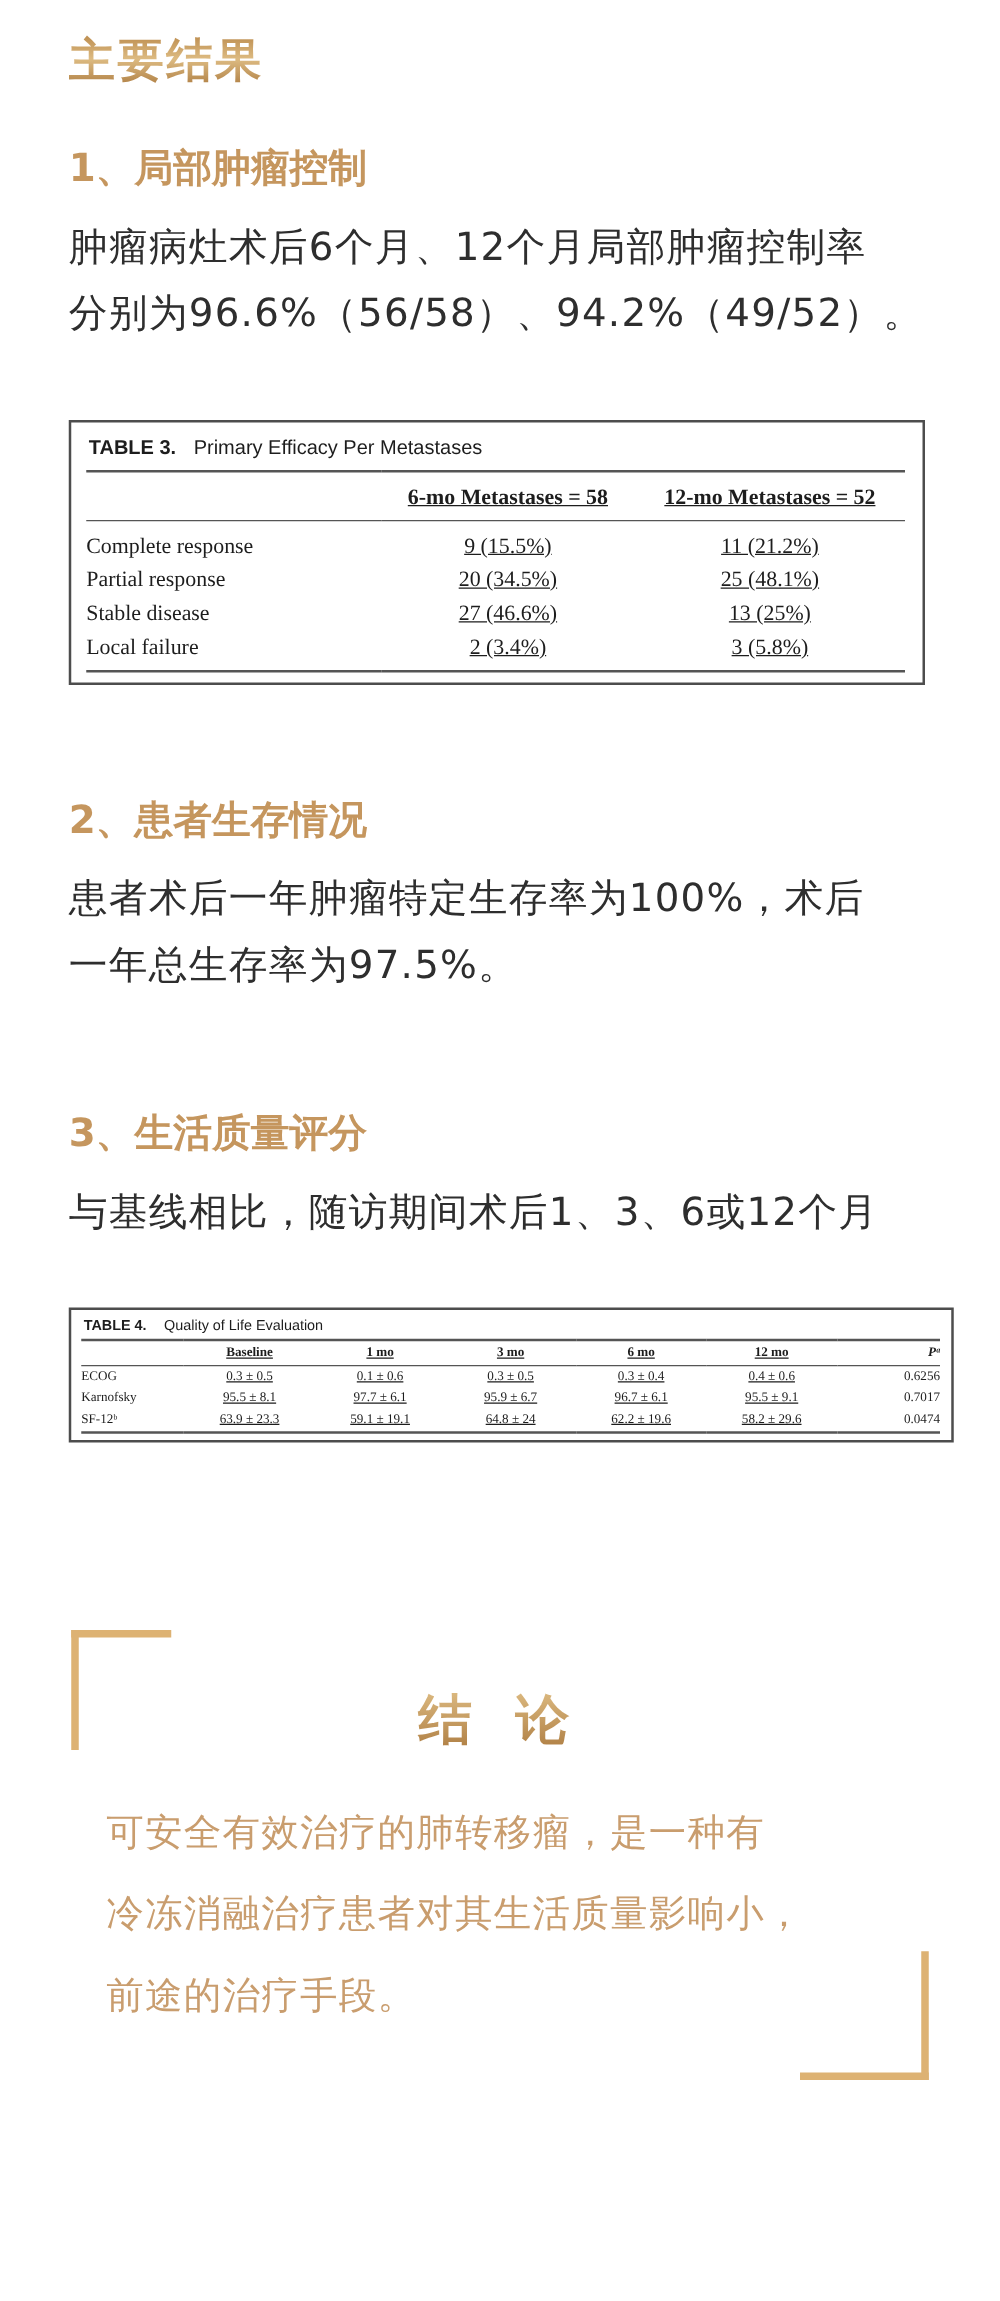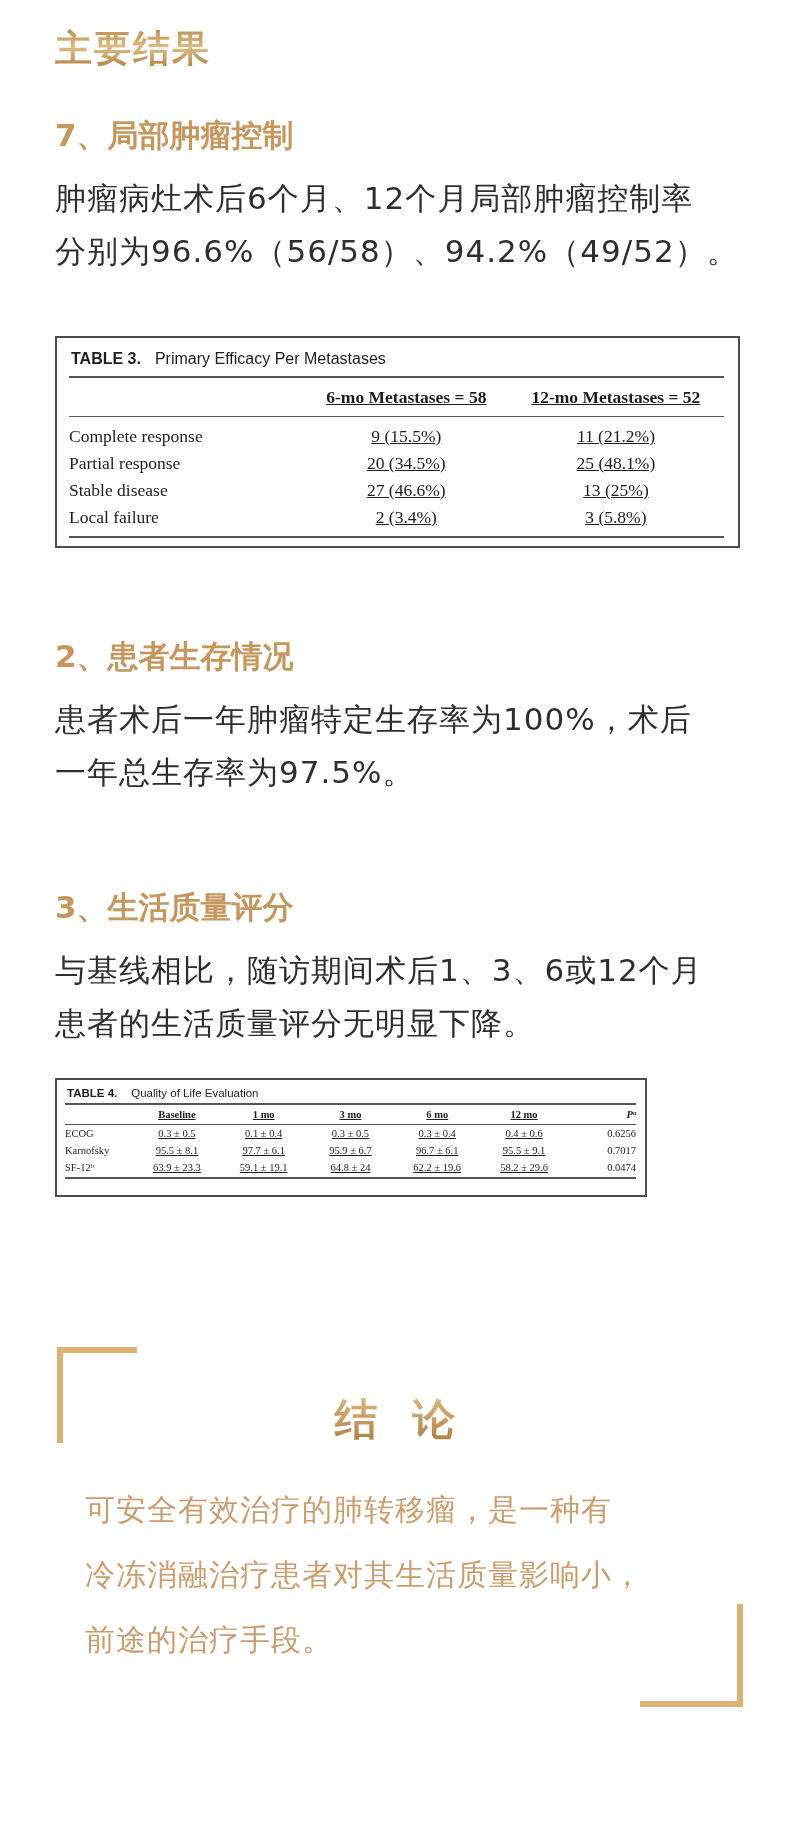--- a/index.html
+++ b/index.html
@@ -53,21 +53,21 @@
     letter-spacing: 1px;
   }
 
   
   .jtable-box {
     background: #fff;
     border: 2px solid #4d4d4d;
     color: #1d1d1d;
   }
   .t3-box { width: 685px; margin-top: 58px; padding: 10px 14px 8px 12px; }
-  .t4-box { width: 592px; margin-top: 28px; padding: 6px 9px 16px 8px; }
+  .t4-box { width: 708px; margin-top: 49px; padding: 6px 9px 5px 8px; }
 
   .jtable-titlebar { font-family: "Liberation Sans", sans-serif; white-space: nowrap; }
   .t3-box .jtable-titlebar { font-size: 16px; padding: 2px 0 8px 2px; }
   .t4-box .jtable-titlebar { font-size: 11.5px; padding: 1px 0 4px 2px; }
   .jtable-label { font-weight: 700; margin-right: 14px; }
   .jtable-caption { font-weight: 400; }
 
   table.jtable {
     width: 100%;
     border-collapse: collapse;
@@ -140,21 +140,21 @@
     letter-spacing: 1px;
   }
 </style>
 </head>
 <body>
 
 <div class="content">
 
   <h1 class="main-title gradient-gold">主要结果</h1>
 
-  <h2 class="sec-heading mt-s1">7、局部肿瘤控制</h2>
+  <h2 class="sec-heading mt-s1">1、局部肿瘤控制</h2>
   <div class="body-para">
     <div>肿瘤病灶术后6个月、12个月局部肿瘤控制率</div>
     <div>分别为96.6%（56/58）、94.2%（49/52）。</div>
   </div>
 
   <div class="jtable-box t3-box">
     <div class="jtable-titlebar">
       <span class="jtable-label">TABLE 3.</span><span class="jtable-caption">Primary Efficacy Per Metastases</span>
     </div>
     <table class="jtable">
@@ -192,21 +192,20 @@
 
   <h2 class="sec-heading mt-sec">2、患者生存情况</h2>
   <div class="body-para">
     <div>患者术后一年肿瘤特定生存率为100%，术后</div>
     <div>一年总生存率为97.5%。</div>
   </div>
 
   <h2 class="sec-heading mt-sec">3、生活质量评分</h2>
   <div class="body-para">
     <div>与基线相比，随访期间术后1、3、6或12个月</div>
-    <div>患者的生活质量评分无明显下降。</div>
   </div>
 
   <div class="jtable-box t4-box">
     <div class="jtable-titlebar">
       <span class="jtable-label">TABLE 4.</span><span class="jtable-caption">Quality of Life Evaluation</span>
     </div>
     <table class="jtable">
       <thead>
         <tr>
           <th class="col-label t4-c0"></th>
@@ -215,21 +214,21 @@
           <th class="col-center t4-cv">3 mo</th>
           <th class="col-center t4-cv">6 mo</th>
           <th class="col-center t4-cv">12 mo</th>
           <th class="col-right t4-cp th-italic">Pᵃ</th>
         </tr>
       </thead>
       <tbody>
         <tr>
           <td class="col-label">ECOG</td>
           <td class="col-center">0.3 ± 0.5</td>
-          <td class="col-center">0.1 ± 0.4</td>
+          <td class="col-center">0.1 ± 0.6</td>
           <td class="col-center">0.3 ± 0.5</td>
           <td class="col-center">0.3 ± 0.4</td>
           <td class="col-center">0.4 ± 0.6</td>
           <td class="col-right">0.6256</td>
         </tr>
         <tr>
           <td class="col-label">Karnofsky</td>
           <td class="col-center">95.5 ± 8.1</td>
           <td class="col-center">97.7 ± 6.1</td>
           <td class="col-center">95.9 ± 6.7</td>

